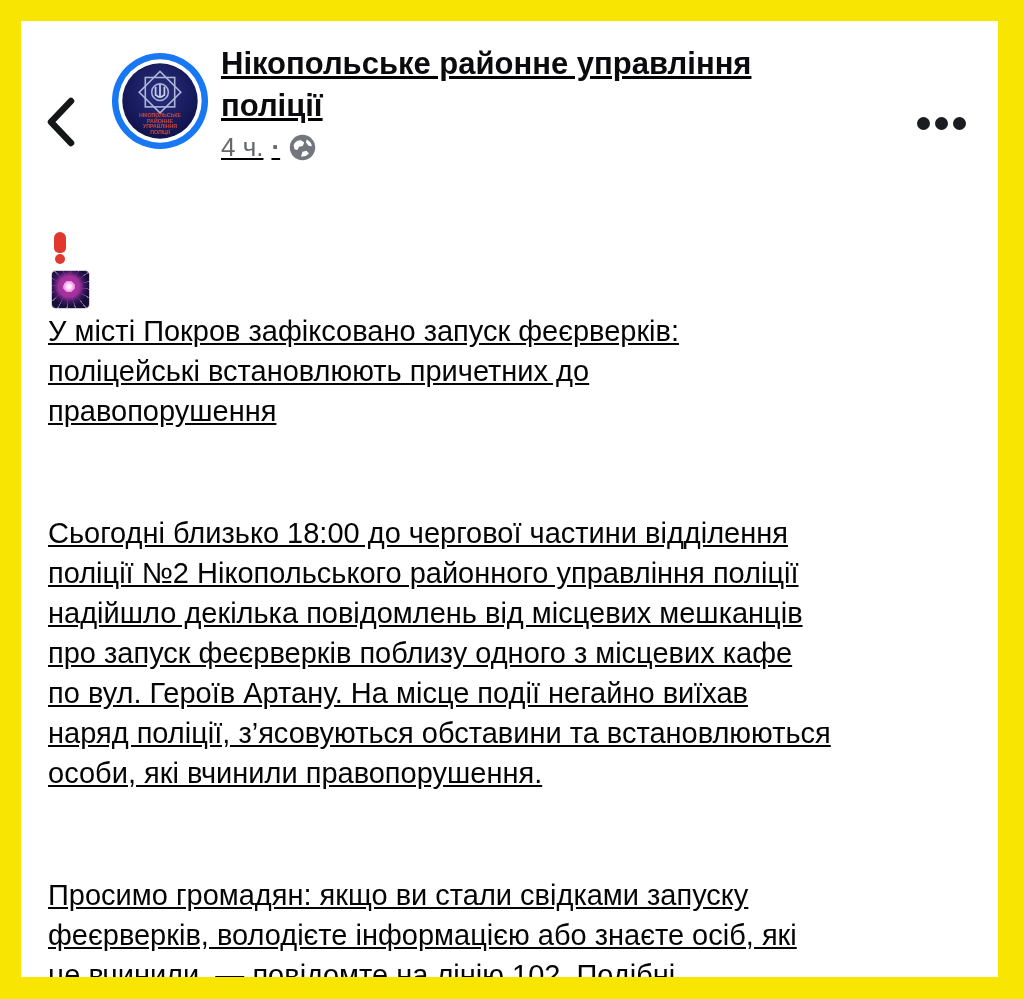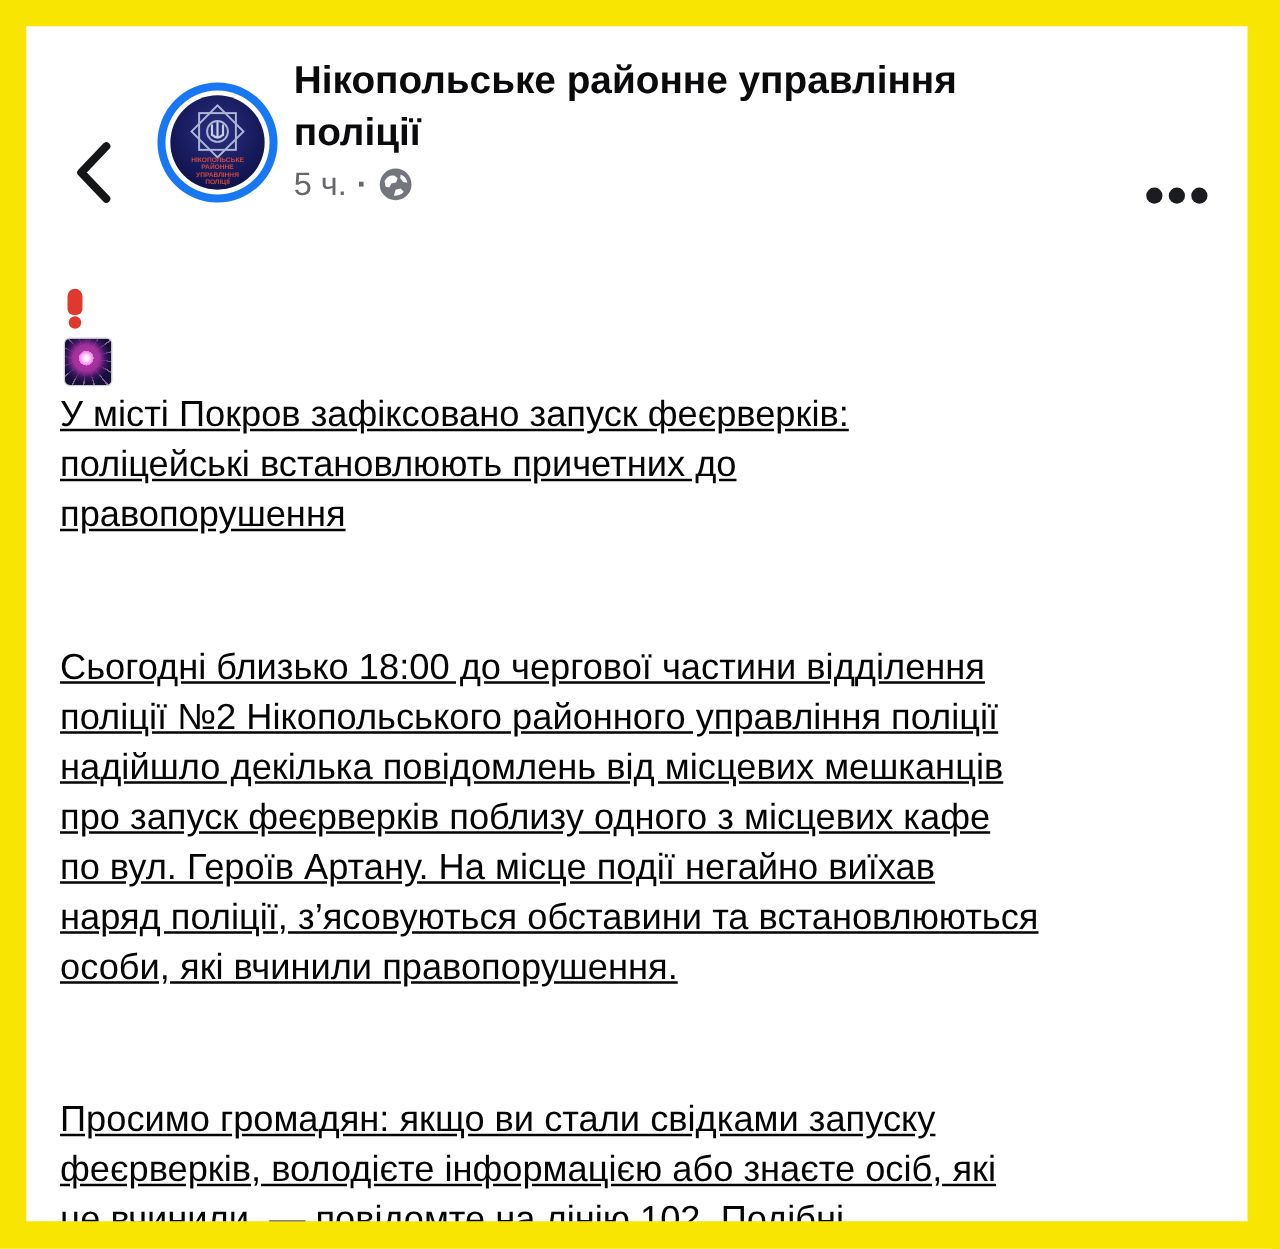--- a/index.html
+++ b/index.html
@@ -7,21 +7,21 @@
     width:1024px;height:999px;position:relative;
     background:#F8E602;
     font-family:"Liberation Sans", sans-serif;
     -webkit-font-smoothing:antialiased;
   }
   .card{
     position:absolute;left:21px;top:21px;right:26px;bottom:22px;
     background:#ffffff;overflow:hidden;
   }
   
-  .post-header{display:flex;align-items:flex-end;padding:17px 30px 0 38px;}
+  .post-header{display:flex;align-items:center;padding:17px 30px 0 24px;text-decoration:underline;}
   .back-btn{
     background:none;border:0;padding:0;margin:42px 34px 0 0;cursor:pointer;
     width:32px;height:50px;flex:0 0 auto;
   }
   .avatar{width:98px;height:98px;flex:0 0 auto;margin-right:12px;border-radius:50%;cursor:pointer;}
   .title-block{margin-top:5px;min-width:0;}
   .page-title{
     font-size:31px;font-weight:700;color:#0b0b0d;line-height:42px;
     white-space:pre-line;cursor:pointer;
   }
@@ -101,21 +101,21 @@
           <text x="50" y="78">УПРАВЛІННЯ</text>
           <text x="50" y="84">ПОЛІЦІЇ</text>
         </g>
       </svg>
     </div>
 
     <div class="title-block">
       <div class="page-title">Нікопольське районне управління
 поліції</div>
       <div class="meta-row">
-        <span>5 ч.</span>
+        <span>4 ч.</span>
         <span class="sep">·</span>
         <span class="globe">
           <svg width="29" height="29" viewBox="0 0 16 16">
             <circle cx="8" cy="8" r="7" fill="#73767c"></circle>
             <path fill="#ffffff" d="M3.1 6.6 Q4.6 3.6 7.4 4.1 L8.9 5.3 8.2 7.2 6.1 7.6 5.2 9.4 3.6 9 Z"></path>
             <path fill="#ffffff" d="M10.2 3.6 Q12.8 4.7 13.2 7.3 L11.3 7 10 5.2 Z"></path>
             <path fill="#ffffff" d="M7.2 12.9 Q9.8 13.3 11.6 11.3 L10.2 9.8 8 10.4 Z"></path>
           </svg>
         </span>
       </div>

